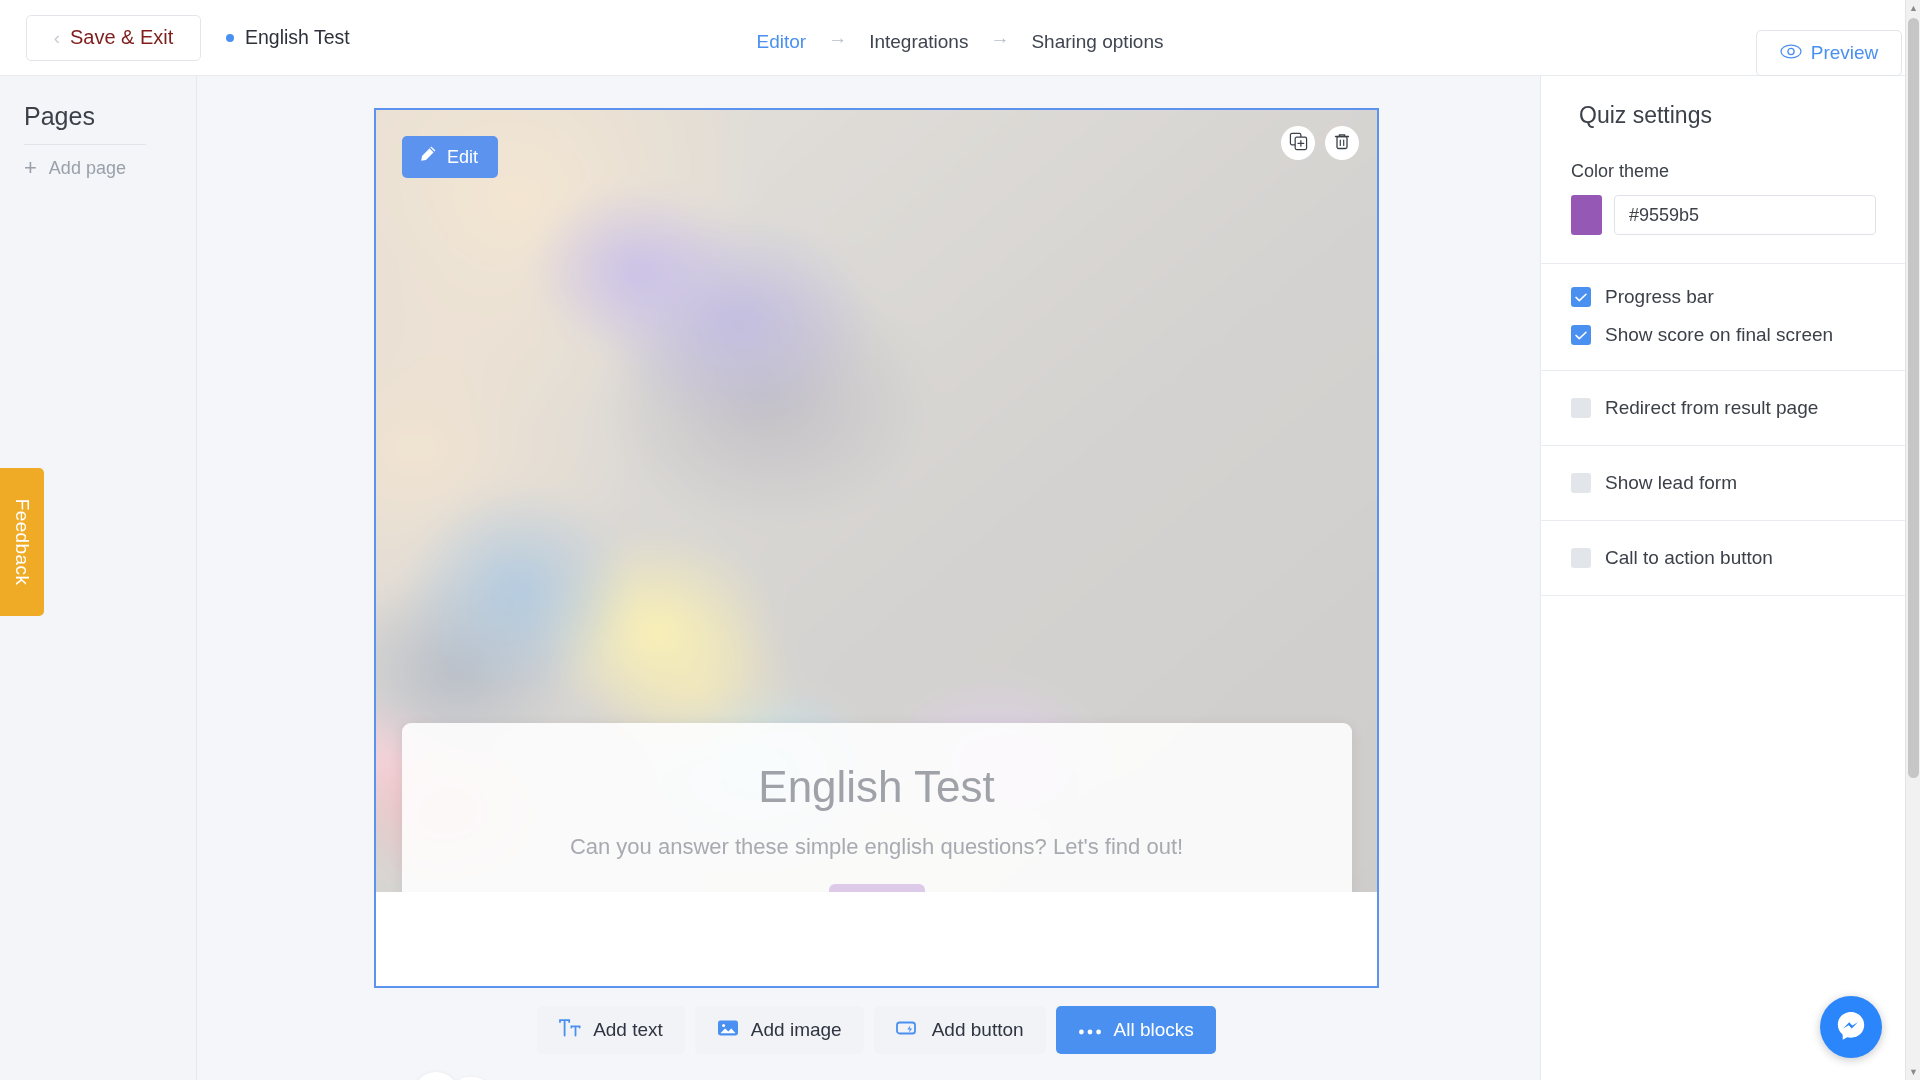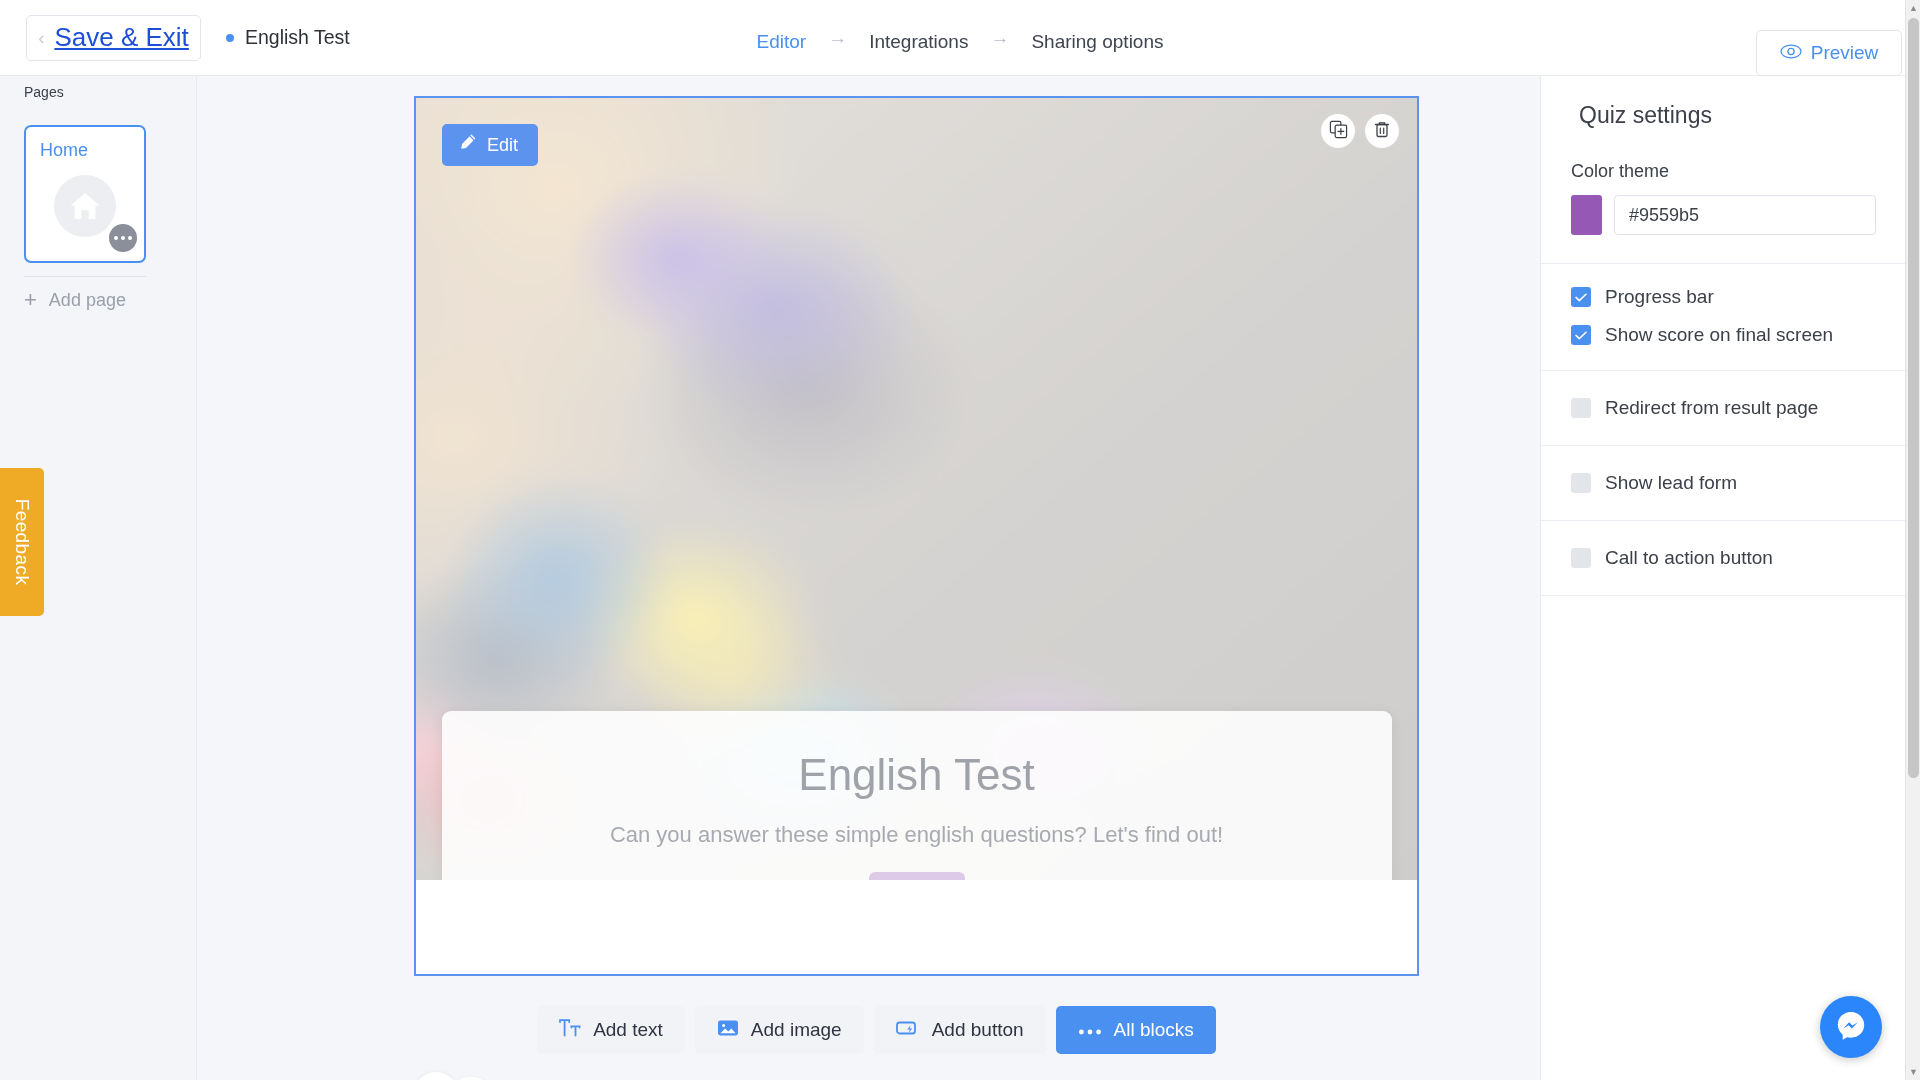--- a/index.html
+++ b/index.html
@@ -23,21 +23,21 @@
   }
   .save-exit-btn {
     margin-left: 26px;
     height: 46px; width: 175px;
     border: 1px solid #e2e6ea; border-radius: 5px;
     background: #fff;
     display: flex; align-items: center; justify-content: center;
     gap: 10px; cursor: pointer;
   }
   .save-exit-btn .chev { color: #c7ccd4; font-size: 19px; line-height: 1; }
-  .save-exit-btn .lbl { color: #1d4ed8; font-size: 26px; text-decoration: underline; }
+  .save-exit-btn .lbl { color: #7f1d1d; font-size: 20px; }
 
   .doc-title-wrap {
     display: flex; align-items: center; gap: 11px;
     margin-left: 25px;
   }
   .doc-dot { width: 8px; height: 8px; border-radius: 50%; background: #4a90f0; }
   .doc-title { font-size: 19.5px; color: #2d3139; }
 
   .breadcrumb {
     position: absolute; left: 50%; transform: translateX(-50%);
@@ -70,22 +70,22 @@
   }
 
   
   .sidebar {
     position: absolute; top: 76px; left: 0;
     width: 197px; height: 1004px;
     background: #f3f5f9;
     border-right: 1px solid #e6e9ef;
   }
   .sidebar-title {
-    margin: 8px 0 0 24px;
-    font-size: 14px; color: #3c4049;
+    margin: 26px 0 0 24px;
+    font-size: 25px; color: #3c4049;
   }
   .page-card {
     margin: 25px 0 0 24px;
     width: 122px; height: 138px;
     background: #fff;
     border: 2px solid #4a90f0; border-radius: 7px;
     position: relative; cursor: pointer;
   }
   .page-card-label {
     position: absolute; top: 13px; left: 14px;
@@ -135,25 +135,24 @@
   }
 
   
   .stage {
     position: absolute; top: 76px; left: 197px;
     width: 1357px; height: 1004px;
     background: #f4f6fa;
     overflow: hidden;
   }
   .canvas-frame {
-    position: absolute; top: 20px; left: 177px;
+    position: absolute; top: 32px; left: 177px;
     width: 1005px; height: 880px;
     border: 2px solid #5b93ef;
     background: #ffffff;
-    margin-left: 40px;
   }
   .hero {
     position: relative;
     width: 100%; height: 782px;
     overflow: hidden;
   }
   
   .hero-bg {
     position: absolute; inset: -40px;
     background:
@@ -355,33 +354,20 @@
           </svg>
         </span>
         <span>Preview</span>
       </div>
     </div>
   </div>
 
   <div class="sidebar">
     <div class="sidebar-title">Pages</div>
 
-    <div class="page-card">
-      <span class="page-card-label">Home</span>
-      <div class="home-circle">
-        <svg width="34" height="32" viewBox="0 0 34 32" fill="none">
-          <path d="M17 3L2.5 15.4H6.6V29H13.3V20.3H20.7V29H27.4V15.4H31.5L17 3Z" fill="#ffffff"></path>
-        </svg>
-      </div>
-      <div class="page-menu-btn">
-        <i></i>
-        <i></i>
-        <i></i>
-      </div>
-    </div>
 
     <div class="add-page-sep"></div>
 
     <div class="add-page">
       <span class="plus-ico">+</span>
       <span>Add page</span>
     </div>
   </div>
 
   <div class="feedback-tab">

